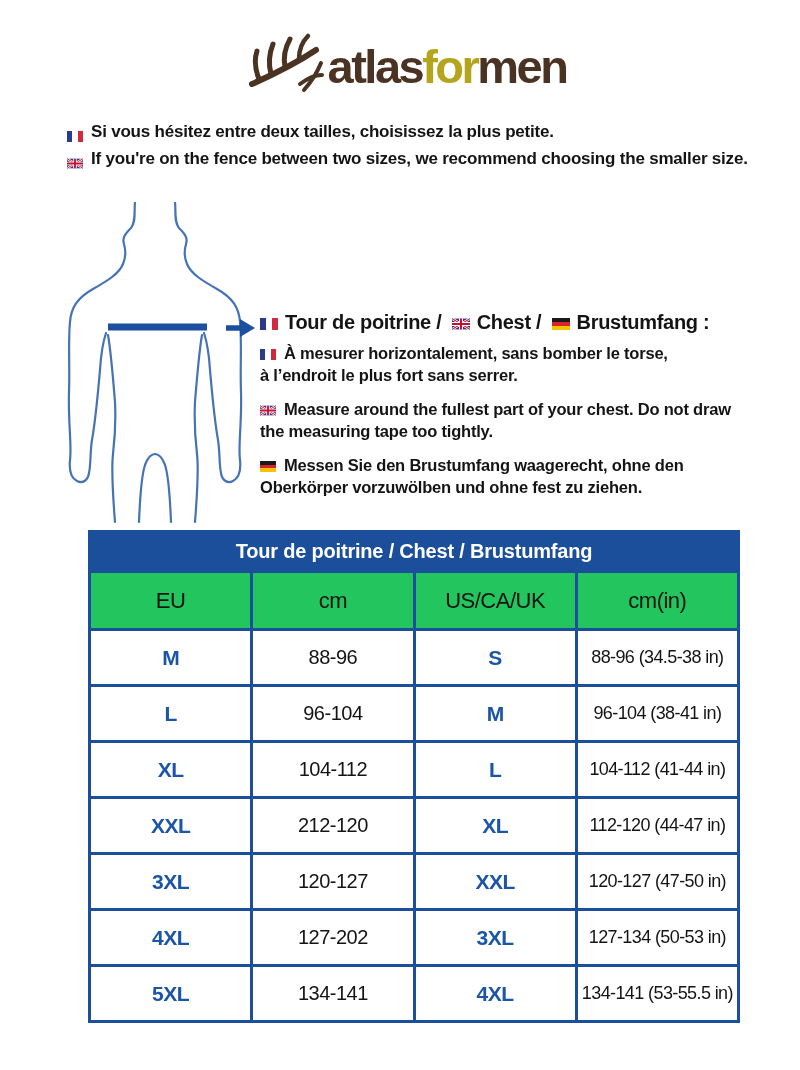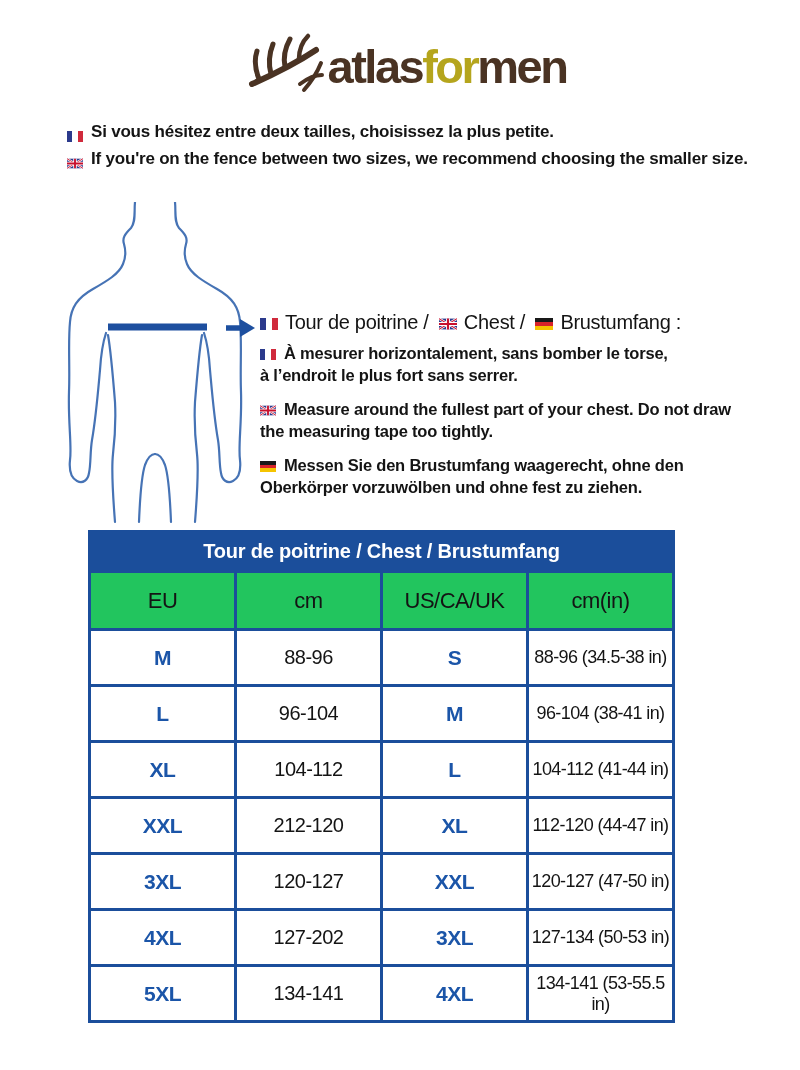--- a/index.html
+++ b/index.html
@@ -26,27 +26,27 @@
   
   .advice { position:absolute; left:67px; top:115px; font-size:17px; font-weight:700; letter-spacing:-0.2px; }
   .advice-line { display:flex; align-items:flex-end; height:27px; white-space:nowrap; }
 
   
   .body-svg { position:absolute; left:55px; top:202px; width:250px; height:322px; }
   .arrow-svg { position:absolute; left:224px; top:317px; width:32px; height:22px; }
 
   
   .measure { position:absolute; left:260px; top:311px; width:490px; }
-  .measure-heading { font-size:20px; font-weight:400; letter-spacing:-0.3px; margin-bottom:9px; white-space:nowrap; }
+  .measure-heading { font-size:20px; font-weight:700; letter-spacing:-0.3px; margin-bottom:9px; white-space:nowrap; }
   .measure-heading .flag { margin-right:7px; }
   .measure p { font-size:16.5px; font-weight:700; letter-spacing:-0.2px; line-height:21.5px; margin-bottom:13px; }
 
   
   .size-table {
-    position:absolute; left:88px; top:530px; width:587px;
+    position:absolute; left:88px; top:530px; width:652px;
     border-collapse:collapse; table-layout:fixed; text-align:center;
   }
   .size-table col { width:25%; }
   .size-table th, .size-table td { border:3px solid #1b4e9b; }
   .title-cell {
     background:#1b4e9b; color:#ffffff; font-size:20px; font-weight:700;
     letter-spacing:-0.2px; height:40px;
   }
   .head-row td { background:#22c55e; height:58px; font-size:22px; font-weight:400; letter-spacing:-0.5px; }
   .data-row td { background:#ffffff; height:56px; }

